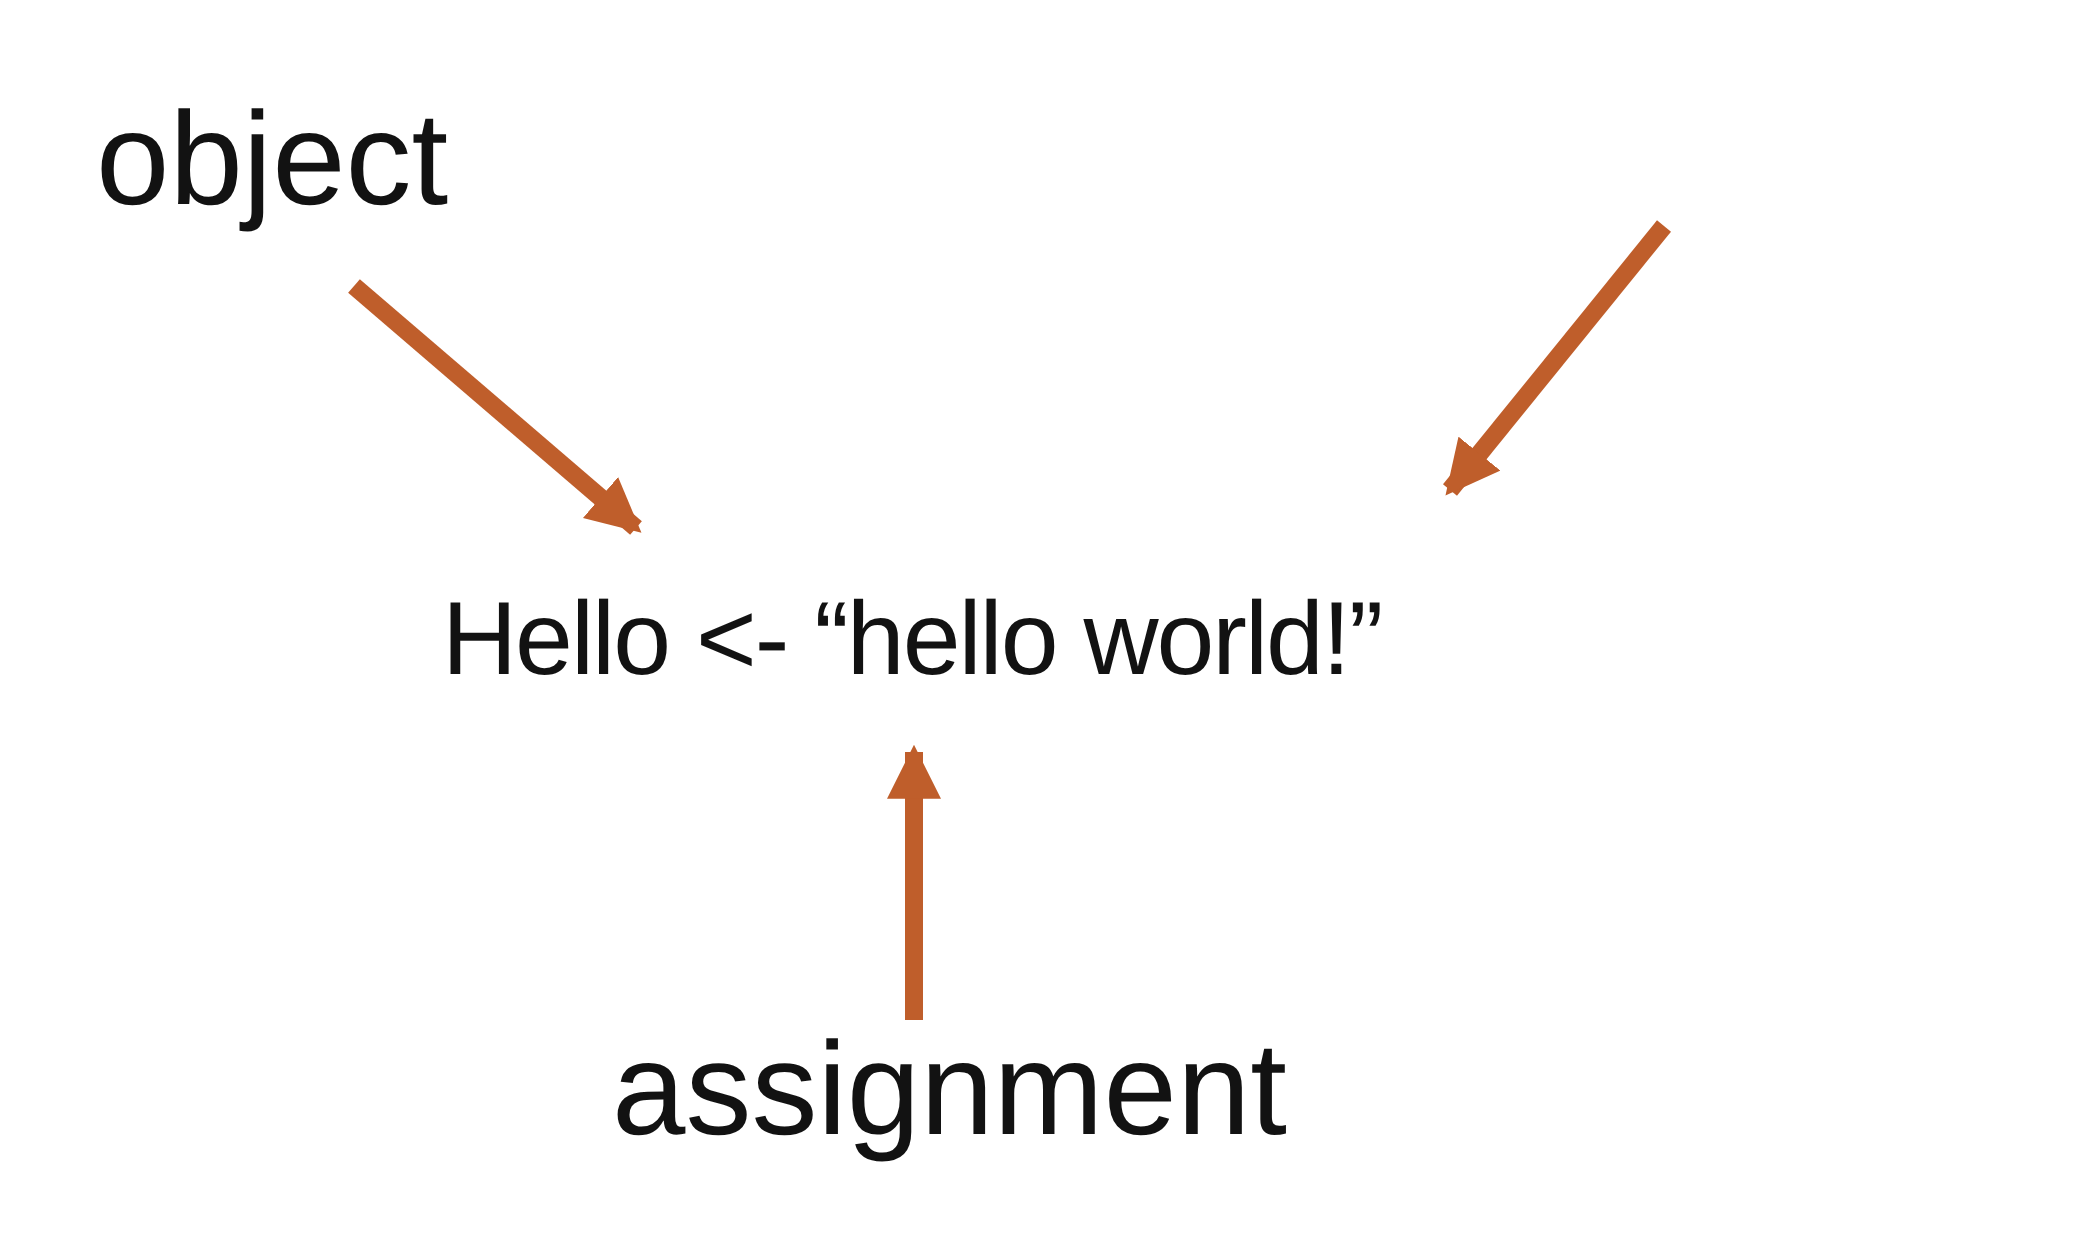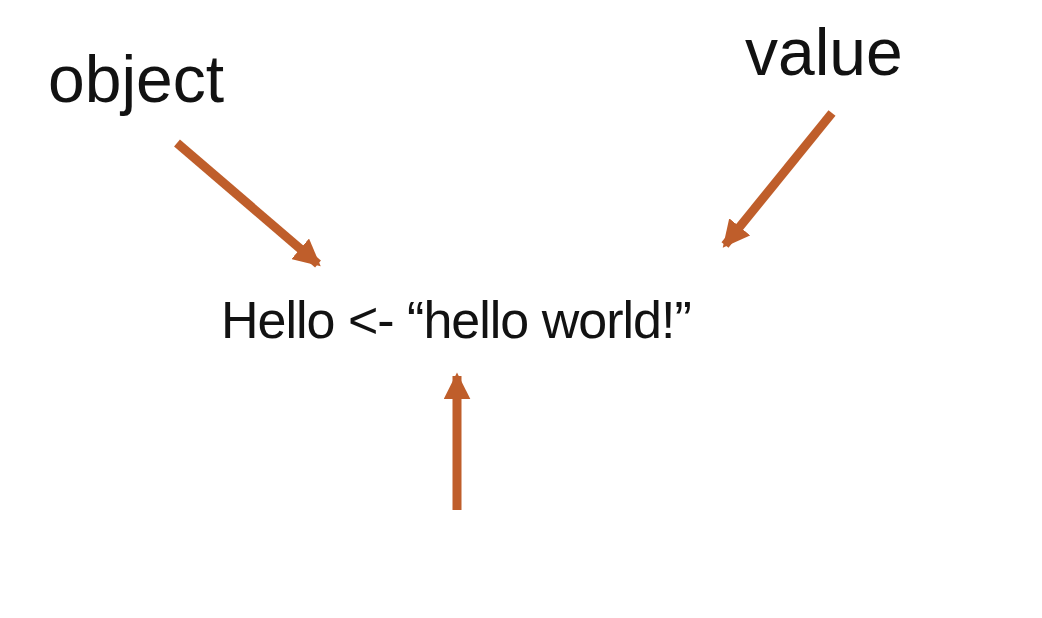--- a/index.html
+++ b/index.html
@@ -59,18 +59,18 @@
         <path class="arrowhead-path" d="M0,0 L3,1.5 L0,3 Z"></path>
       </marker>
     </defs>
     <line x1="177" y1="143" x2="318" y2="264" marker-end="url(#arrowhead)"></line>
     <line x1="832" y1="113" x2="725" y2="245" marker-end="url(#arrowhead)"></line>
     <line x1="457" y1="510" x2="457" y2="376" marker-end="url(#arrowhead)"></line>
   </svg>
 
   <div class="label label-object">object</div>
 
-  <div class="label label-value">value</div>
 
   <div class="code-line">Hello &lt;- “hello world!”</div>
 
+  <div class="label label-assignment">assignment</div>
 
 </div>
 
 </body></html>

